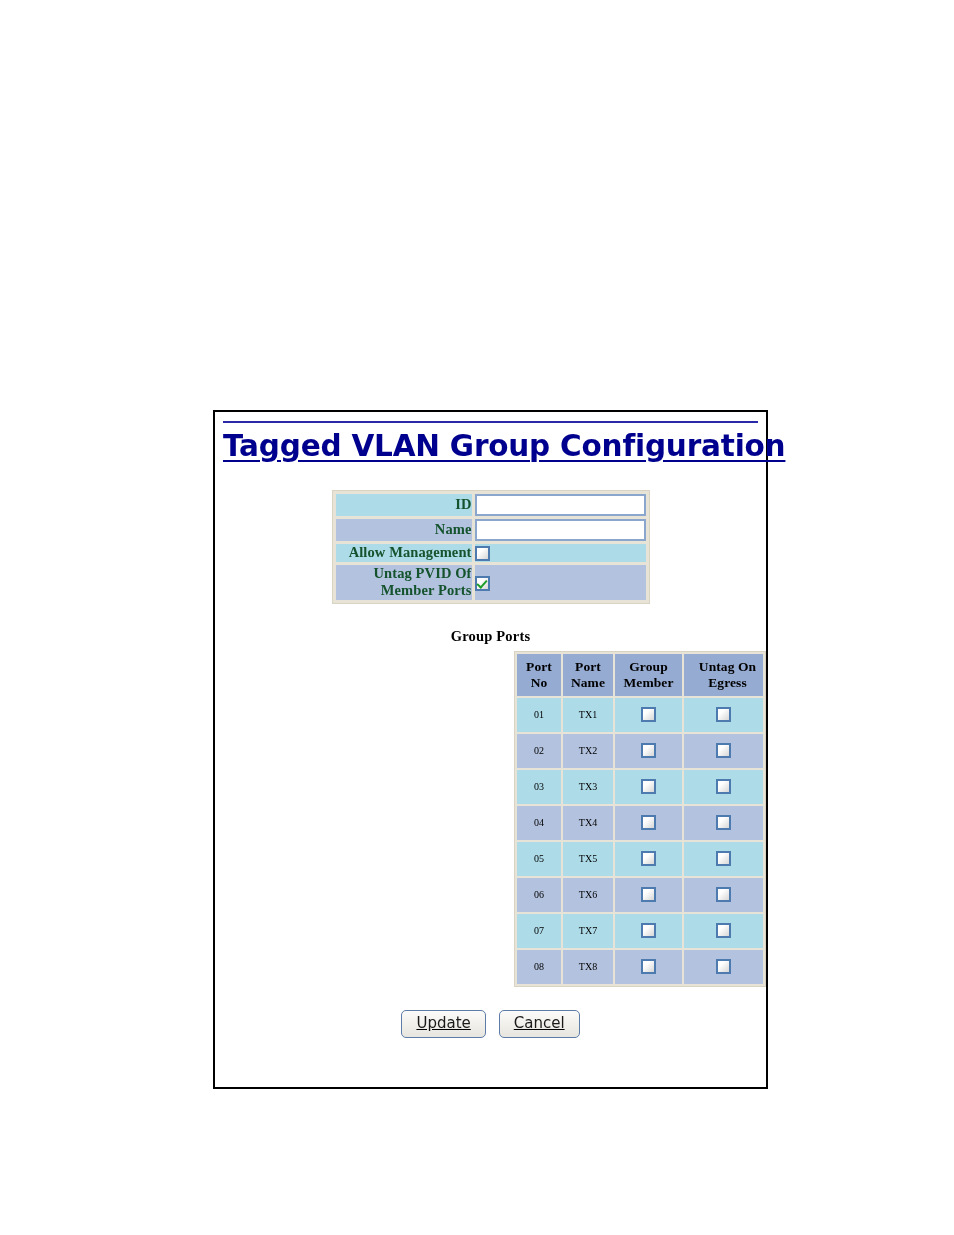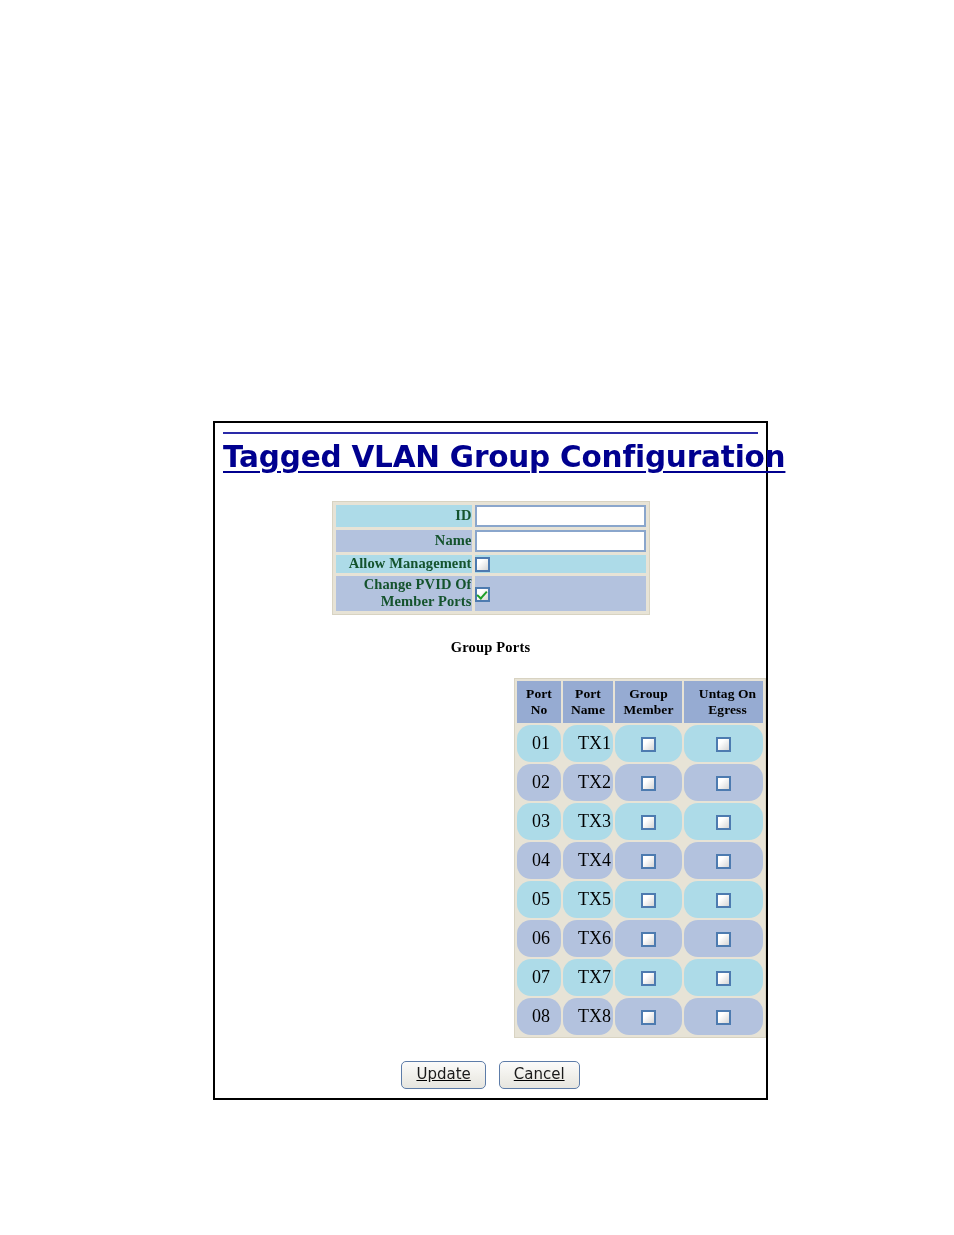--- a/index.html
+++ b/index.html
@@ -12,21 +12,21 @@
     height: 1235px;
     position: relative;
     font-family: "Liberation Serif", serif;
     overflow: hidden;
   }
 
   
   #page-frame {
     position: absolute;
     left: 213px;
-    top: 421px;
+    top: 410px;
     width: 555px;
     height: 679px;
     border: 2px solid #000000;
     background: #ffffff;
     box-sizing: border-box;
   }
 
   
   #page-title {
     margin: 9px 8px 0 8px;
@@ -118,21 +118,21 @@
     transform: rotate(42deg);
   }
 
   
   .group-ports-title {
     text-align: center;
     font-weight: bold;
     font-size: 14.5px;
     color: #000000;
     margin-top: 24px;
-    margin-bottom: 22px;
+    margin-bottom: 6px;
     letter-spacing: 0.2px;
   }
   .ports-wrap {
     display: flex;
     justify-content: flex-end;
   }
   table.ports-table {
     border-collapse: separate;
     border-spacing: 2px;
     background: #e7e3d6;
@@ -149,25 +149,24 @@
     line-height: 1.18;
     text-align: center;
     letter-spacing: 0.1px;
   }
   table.ports-table th.c-no   { width: 40px; }
   table.ports-table th.c-name { width: 46px; }
   table.ports-table th.c-mem  { width: 63px; }
   table.ports-table th.c-unt  { width: 67px; padding-left: 10px; }
   table.ports-table td {
     text-align: center;
-    font-size: 18px;
+    font-size: 10px;
     color: #000000;
     padding: 8px 15px;
     height: 18px;
-    border-radius: 14px;
   }
   tr.p-lt td { background: #addbe8; }
   tr.p-dk td { background: #b3c2de; }
 
   
   .btn-row {
     margin-top: 23px;
     display: flex;
     justify-content: center;
     gap: 13px;
@@ -210,21 +209,21 @@
           </td>
         </tr>
         <tr class="row-lt">
           <td class="form-label">Allow Management</td>
           <td class="form-field">
             <span class="cb"></span>
           </td>
         </tr>
         <tr class="row-dk">
           <td class="form-label">
-            <span>Change PVID Of</span><br>
+            <span>Untag PVID Of</span><br>
             <span>Member Ports</span>
           </td>
           <td class="form-field">
             <span class="cb checked"></span>
           </td>
         </tr>
       </tbody>
     </table>
   </div>
 

